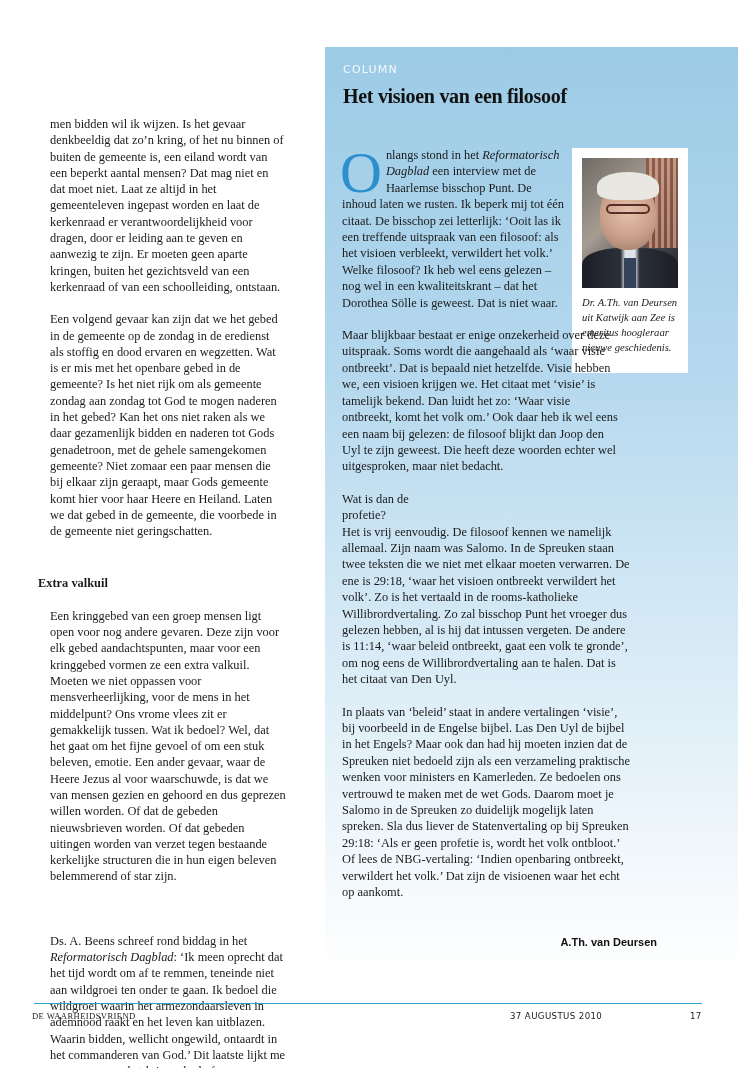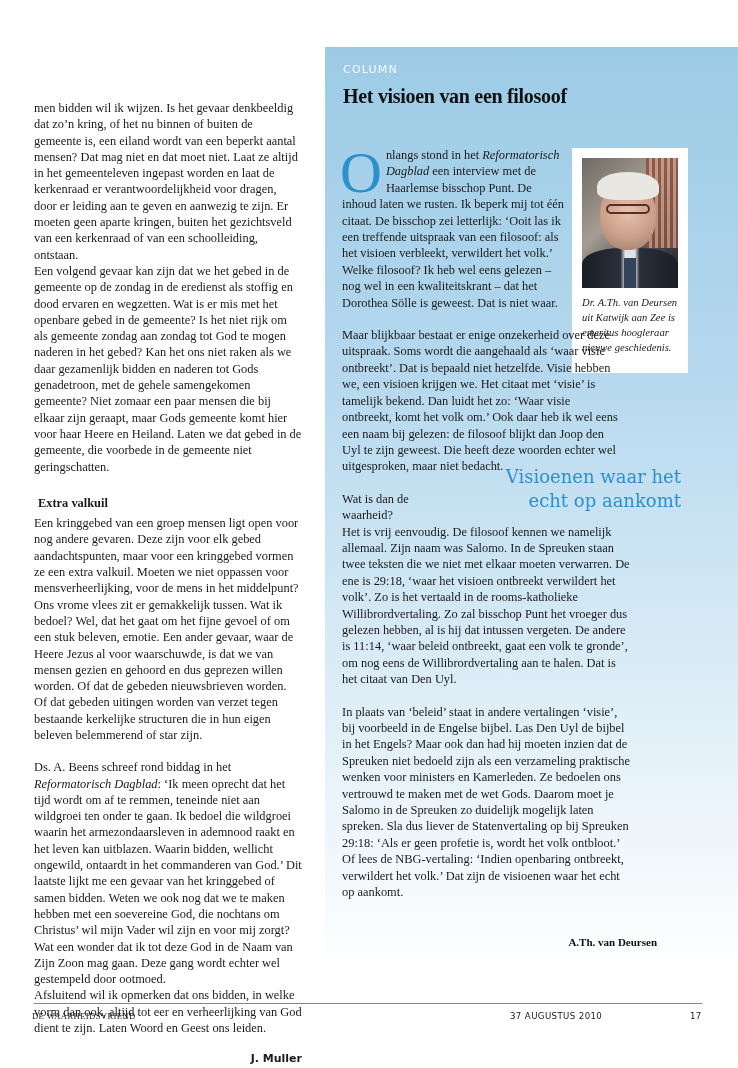--- a/index.html
+++ b/index.html
@@ -2,21 +2,21 @@
 <html><head>
 <meta charset="utf-8">
 <style>
   html, body { margin:0; padding:0; }
   body { width:738px; height:1068px; background:#ffffff; position:relative; overflow:hidden;
          font-family:"DejaVu Serif", serif; color:#1a1a1a; }
 
   
   #left-col { position:absolute; left:34px; top:100px; width:268px;
               font-family:"Liberation Serif", serif; font-size:12.4px; line-height:16.3px; }
-  #left-col p { margin:0; }
+  #left-col p { margin:16px; }
   #left-col .gap { height:16px; }
   #left-col h3 { margin:4px; font-size:12.4px; line-height:16.3px; font-weight:bold; }
   #left-col .sig { text-align:right; font-family:"DejaVu Sans", sans-serif; font-weight:bold; font-size:11px; margin-top:15px; }
   em.it { font-style:italic; }
 
   
   #column-box { position:absolute; left:325px; top:47px; width:378px; height:928px;
                 background:linear-gradient(to bottom, #9ccbe6 0%, #b5d8ee 35%, #d8ebf6 65%, #f2f8fc 88%, #ffffff 100%);padding-left:44px; }
   #kicker { position:absolute; left:18px; top:16px; font-family:"DejaVu Sans", sans-serif; font-size:11px;
             letter-spacing:1.2px; color:#f3f9fd; }
@@ -43,21 +43,21 @@
                  background:linear-gradient(90deg,#1b1e26 0%,#2b2f3a 40%,#dfe3ea 45%,#dfe3ea 55%,#2b2f3a 60%,#1b1e26 100%);
                  border-radius:40% 40% 0 0; }
   #photo .tie { position:absolute; left:42px; bottom:0; width:12px; height:30px; background:#34435a; }
   #photo .glasses { position:absolute; left:24px; top:46px; width:44px; height:10px;
                     border:2px solid #5a2e26; border-radius:5px; box-sizing:border-box; }
   #photo-caption { position:absolute; left:10px; top:147px; width:104px; font-family:"Liberation Serif", serif;
                    font-style:italic; font-size:10.6px; line-height:15px; color:#222; }
 
   #pullquote { position:absolute; right:66px; top:418px; width:180px; text-align:right;
                font-family:"DejaVu Serif", serif; font-size:18px; line-height:24px; color:#2d8fcb; }
-  #col-sig { position:absolute; right:90px; top:889px; font-family:Liberation Serif, serif; font-weight:bold;
+  #col-sig { position:absolute; right:90px; top:889px; font-family:Liberation Sans, sans-serif; font-weight:bold;
              font-size:11px; color:#111; }
 
   
   #footer-rule { position:absolute; left:34px; top:1003px; width:668px; height:1px; background:#2aa6cc; }
   #footer-left, #footer-date, #footer-page { position:absolute; top:1011px; font-family:"DejaVu Sans", sans-serif;
              font-size:8.6px; color:#1a1a1a; letter-spacing:0.4px; }
   #footer-left { left:32px;font-family:Liberation Serif, serif; }
   #footer-date { left:510px; }
   #footer-page { left:690px; }
 </style>
@@ -90,26 +90,25 @@
       <div class="glasses"></div>
     </div>
     <div id="photo-caption">Dr. A.Th. van Deursen uit Katwijk aan Zee is emeritus hoogleraar nieuwe geschiedenis.</div>
   </div>
 
   <div id="col-text">
     <p style="width:226px;"><span class="dropcap">O</span><span>nlangs stond in het </span><em class="it">Reformatorisch Dagblad</em><span> een interview met de Haarlemse bisschop Punt. De inhoud laten we rusten. Ik beperk mij tot één citaat. De bisschop zei letterlijk: ‘Ooit las ik een treffende uitspraak van een filosoof: als het visioen verbleekt, verwildert het volk.’ Welke filosoof? Ik heb wel eens gelezen – nog wel in een kwaliteitskrant – dat het Dorothea Sölle is geweest. Dat is niet waar.</span></p>
     <div class="gap"></div>
     <p style="width:278px;">Maar blijkbaar bestaat er enige onzekerheid over deze uitspraak. Soms wordt die aangehaald als ‘waar visie ontbreekt’. Dat is bepaald niet hetzelfde. Visie hebben we, een visioen krijgen we. Het citaat met ‘visie’ is tamelijk bekend. Dan luidt het zo: ‘Waar visie ontbreekt, komt het volk om.’ Ook daar heb ik wel eens een naam bij gelezen: de filosoof blijkt dan Joop den Uyl te zijn geweest. Die heeft deze woorden echter wel uitgesproken, maar niet bedacht.</p>
     <div class="gap"></div>
-    <p style="width:80px;">Wat is dan de waarheid?</p>
+    <p style="width:80px;">Wat is dan de profetie?</p>
     <p>Het is vrij eenvoudig. De filosoof kennen we namelijk allemaal. Zijn naam was Salomo. In de Spreuken staan twee teksten die we niet met elkaar moeten verwarren. De ene is 29:18, ‘waar het visioen ontbreekt verwildert het volk’. Zo is het vertaald in de rooms-katholieke Willibrordvertaling. Zo zal bisschop Punt het vroeger dus gelezen hebben, al is hij dat intussen vergeten. De andere is 11:14, ‘waar beleid ontbreekt, gaat een volk te gronde’, om nog eens de Willibrordvertaling aan te halen. Dat is het citaat van Den Uyl.</p>
     <div class="gap"></div>
     <p>In plaats van ‘beleid’ staat in andere vertalingen ‘visie’, bij voorbeeld in de Engelse bijbel. Las Den Uyl de bijbel in het Engels? Maar ook dan had hij moeten inzien dat de Spreuken niet bedoeld zijn als een verzameling praktische wenken voor ministers en Kamerleden. Ze bedoelen ons vertrouwd te maken met de wet Gods. Daarom moet je Salomo in de Spreuken zo duidelijk mogelijk laten spreken. Sla dus liever de Statenvertaling op bij Spreuken 29:18: ‘Als er geen profetie is, wordt het volk ontbloot.’ Of lees de NBG-vertaling: ‘Indien openbaring ontbreekt, verwildert het volk.’ Dat zijn de visioenen waar het echt op aankomt.</p>
   </div>
 
-  <div id="pullquote">Visioenen waar het echt op aankomt</div>
   <div id="col-sig">A.Th. van Deursen</div>
 </div>
 
 <div id="footer-rule"></div>
 <div id="footer-left">DE WAARHEIDSVRIEND</div>
 <div id="footer-date">37 AUGUSTUS 2010</div>
 <div id="footer-page">17</div>
 
 </body></html>

